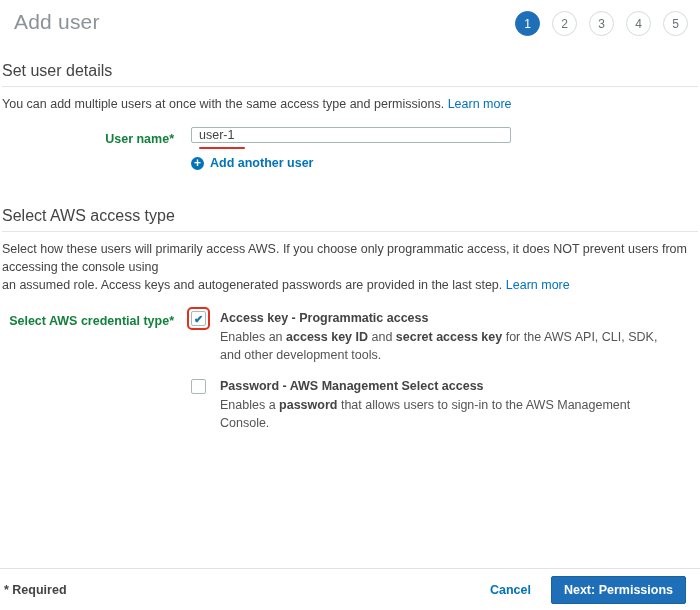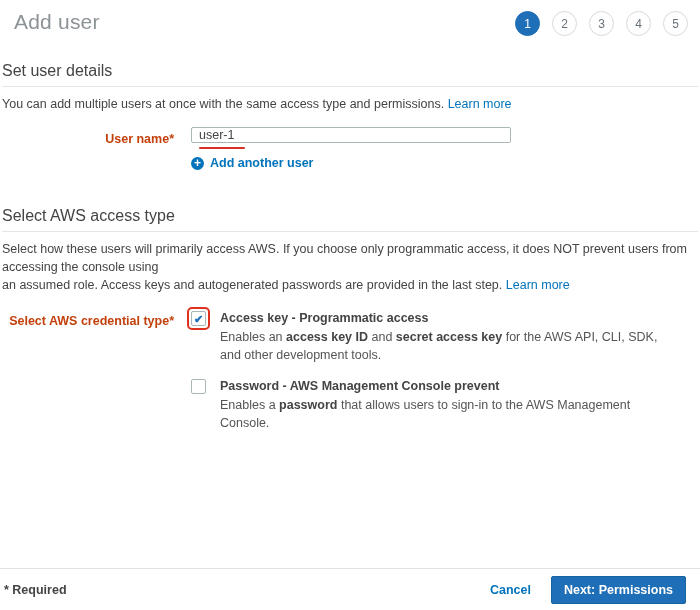--- a/index.html
+++ b/index.html
@@ -28,21 +28,21 @@
   .section-heading { font-size: 16px; font-weight: 400; color: #444; }
   .heading-rule { border-bottom: 1px solid #e3e6e8; margin-top: 6px; }
   .intro { margin-top: 8px; font-size: 12.5px; color: #444; line-height: 1.45; }
   a.link { color: #0073bb; text-decoration: none; cursor: pointer; }
 
   .section-user-details { margin-top: 26px; }
   .section-access-type { margin-top: 37px; }
 
   
   .form-row { display: flex; margin-top: 14px; }
-  .form-label { width: 172px; text-align: right; font-weight: bold; font-size: 12.5px; color: #c2410c; padding-top: 5px; flex-shrink: 0; }
+  .form-label { width: 172px; text-align: right; font-weight: bold; font-size: 12.5px; color: #15803d; padding-top: 5px; flex-shrink: 0; }
   .form-control { margin-left: 17px; }
 
   .input-wrap { position: relative; }
   .text-input {
     width: 320px; height: 16px; border: 1px solid #aab7b8; border-radius: 2px;
     font-family: "Liberation Sans", sans-serif; font-size: 12.5px; color: #444;
     padding: 0 7px; outline: none;
   }
   .annotation-underline {
     position: absolute; left: 8px; top: 20px; width: 46px; height: 2px;
@@ -151,21 +151,21 @@
             <div class="option-title">Access key - Programmatic access</div>
             <div class="option-desc"><span>Enables an </span><b>access key ID</b><span> and </span><b>secret access key</b><span> for the AWS API, CLI, SDK, and other development tools.</span></div>
           </div>
         </div>
 
         <div class="option">
           <div class="checkbox-wrap">
             <div class="checkbox"></div>
           </div>
           <div class="option-text">
-            <div class="option-title">Password - AWS Management Console prevent</div>
+            <div class="option-title">Password - AWS Management Select access</div>
             <div class="option-desc"><span>Enables a </span><b>password</b><span> that allows users to sign-in to the AWS Management Console.</span></div>
           </div>
         </div>
 
       </div>
     </div>
   </div>
 
   <div class="footer">
     <div class="required-note">* Required</div>

